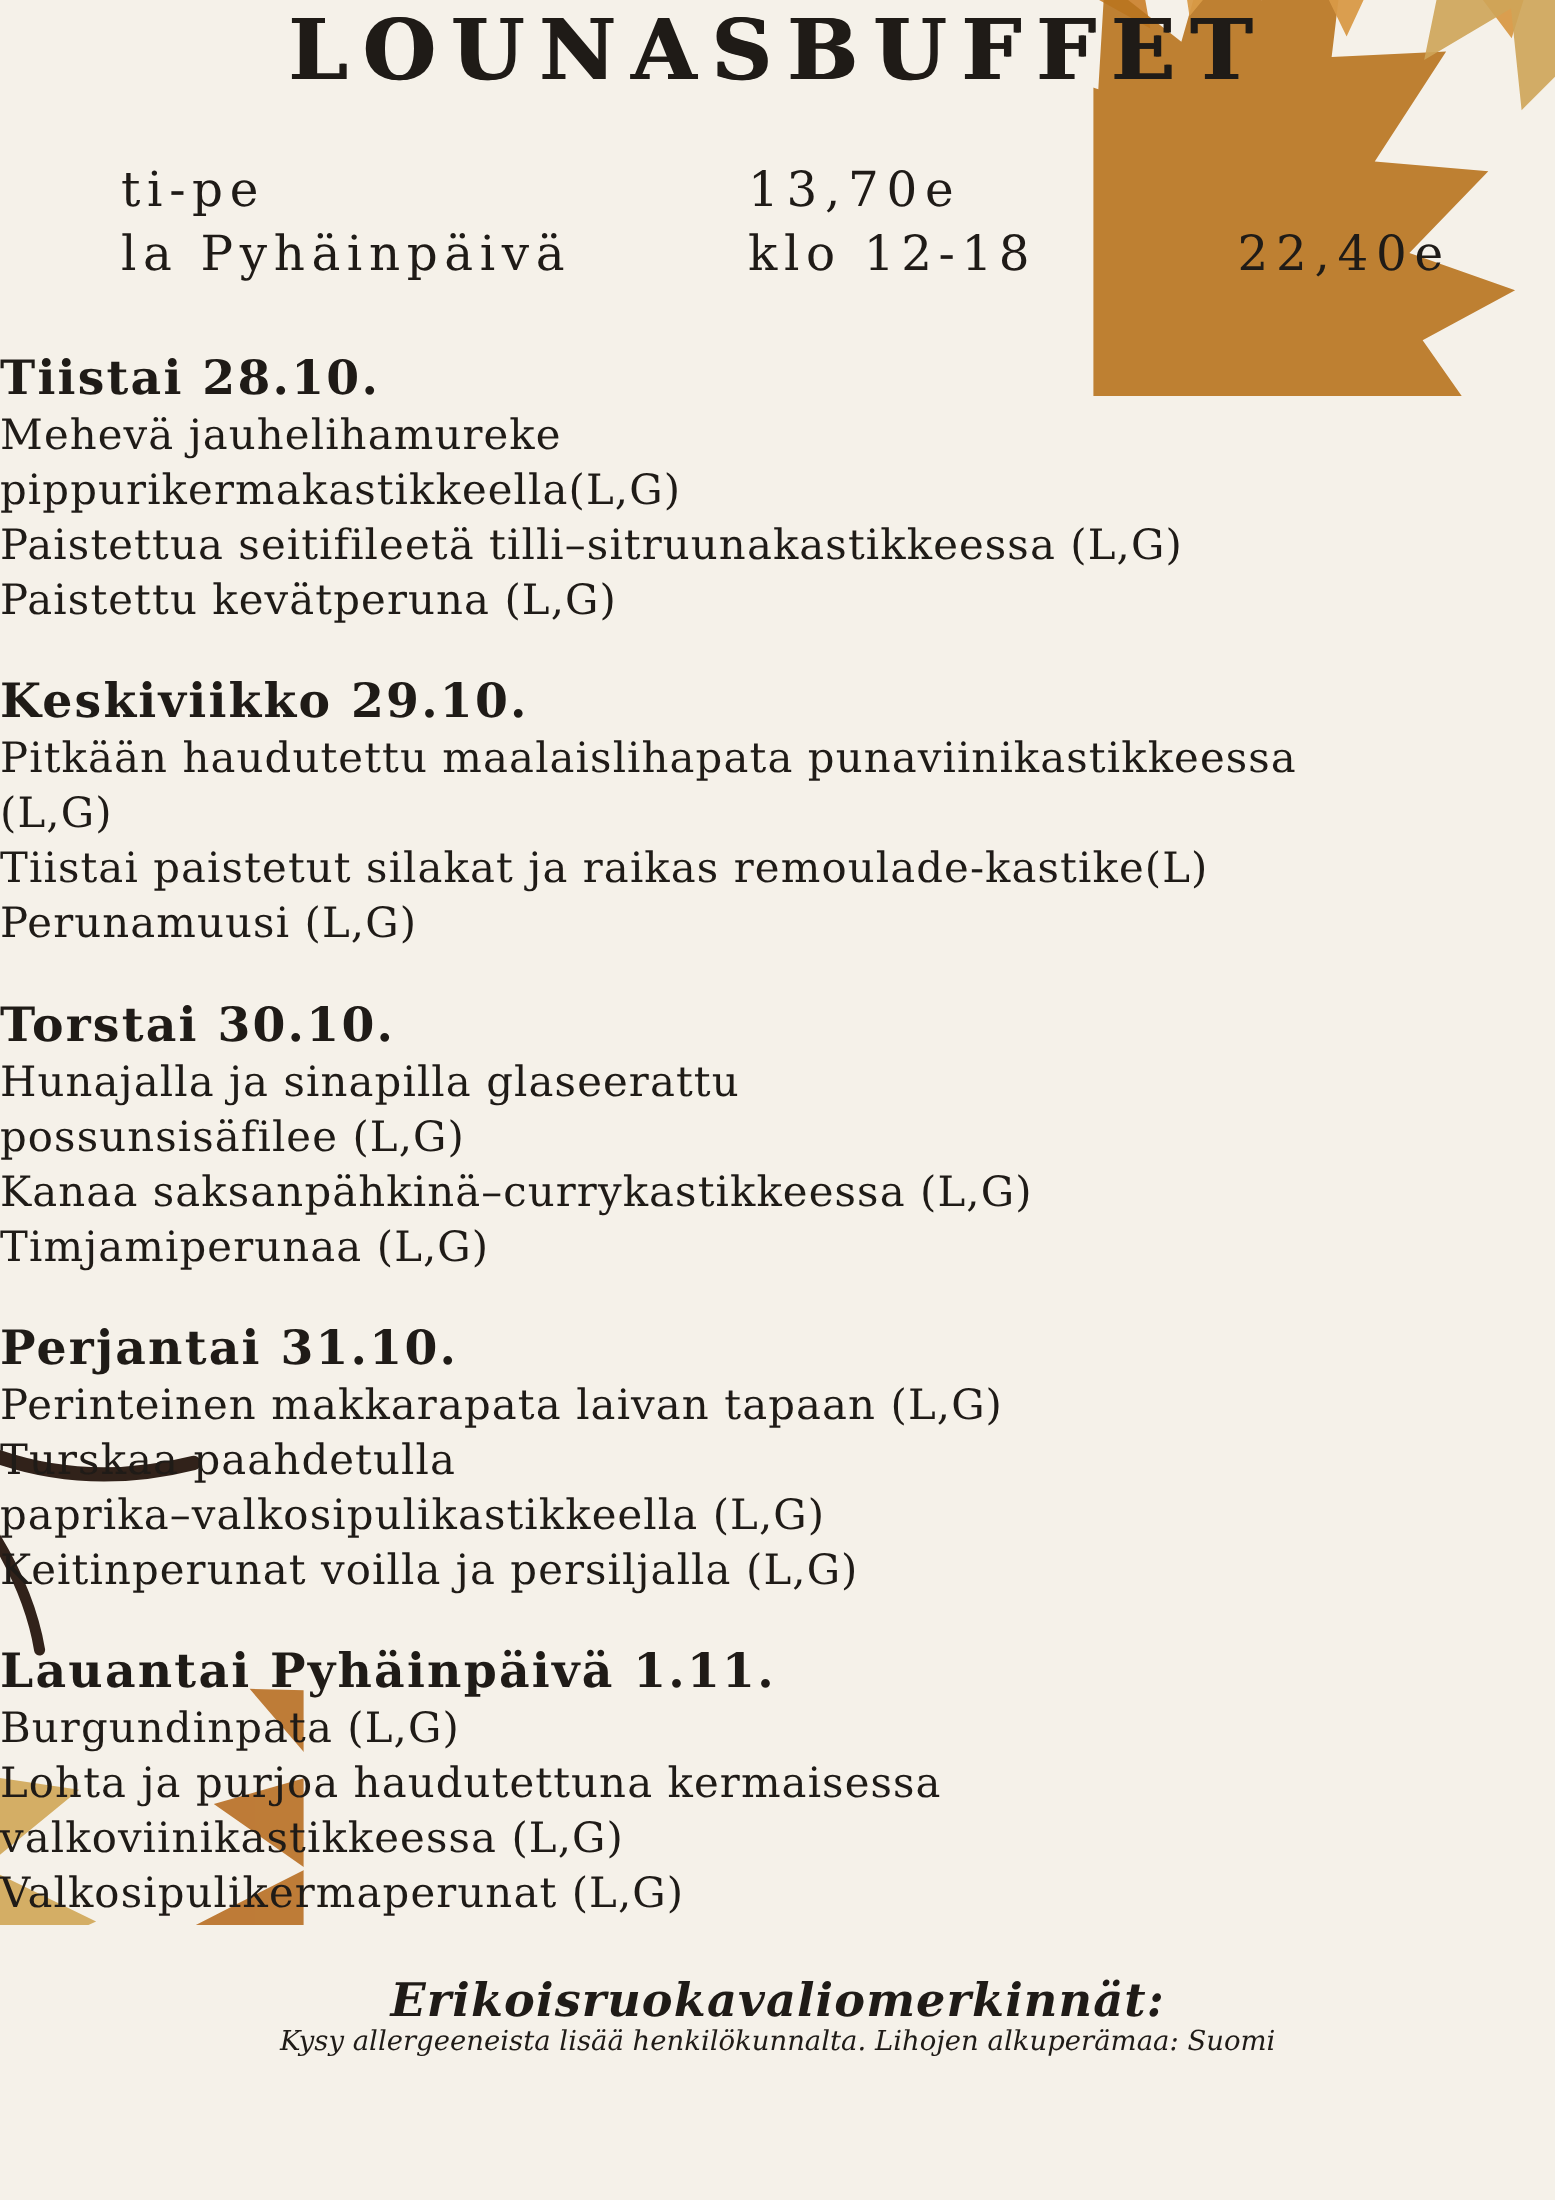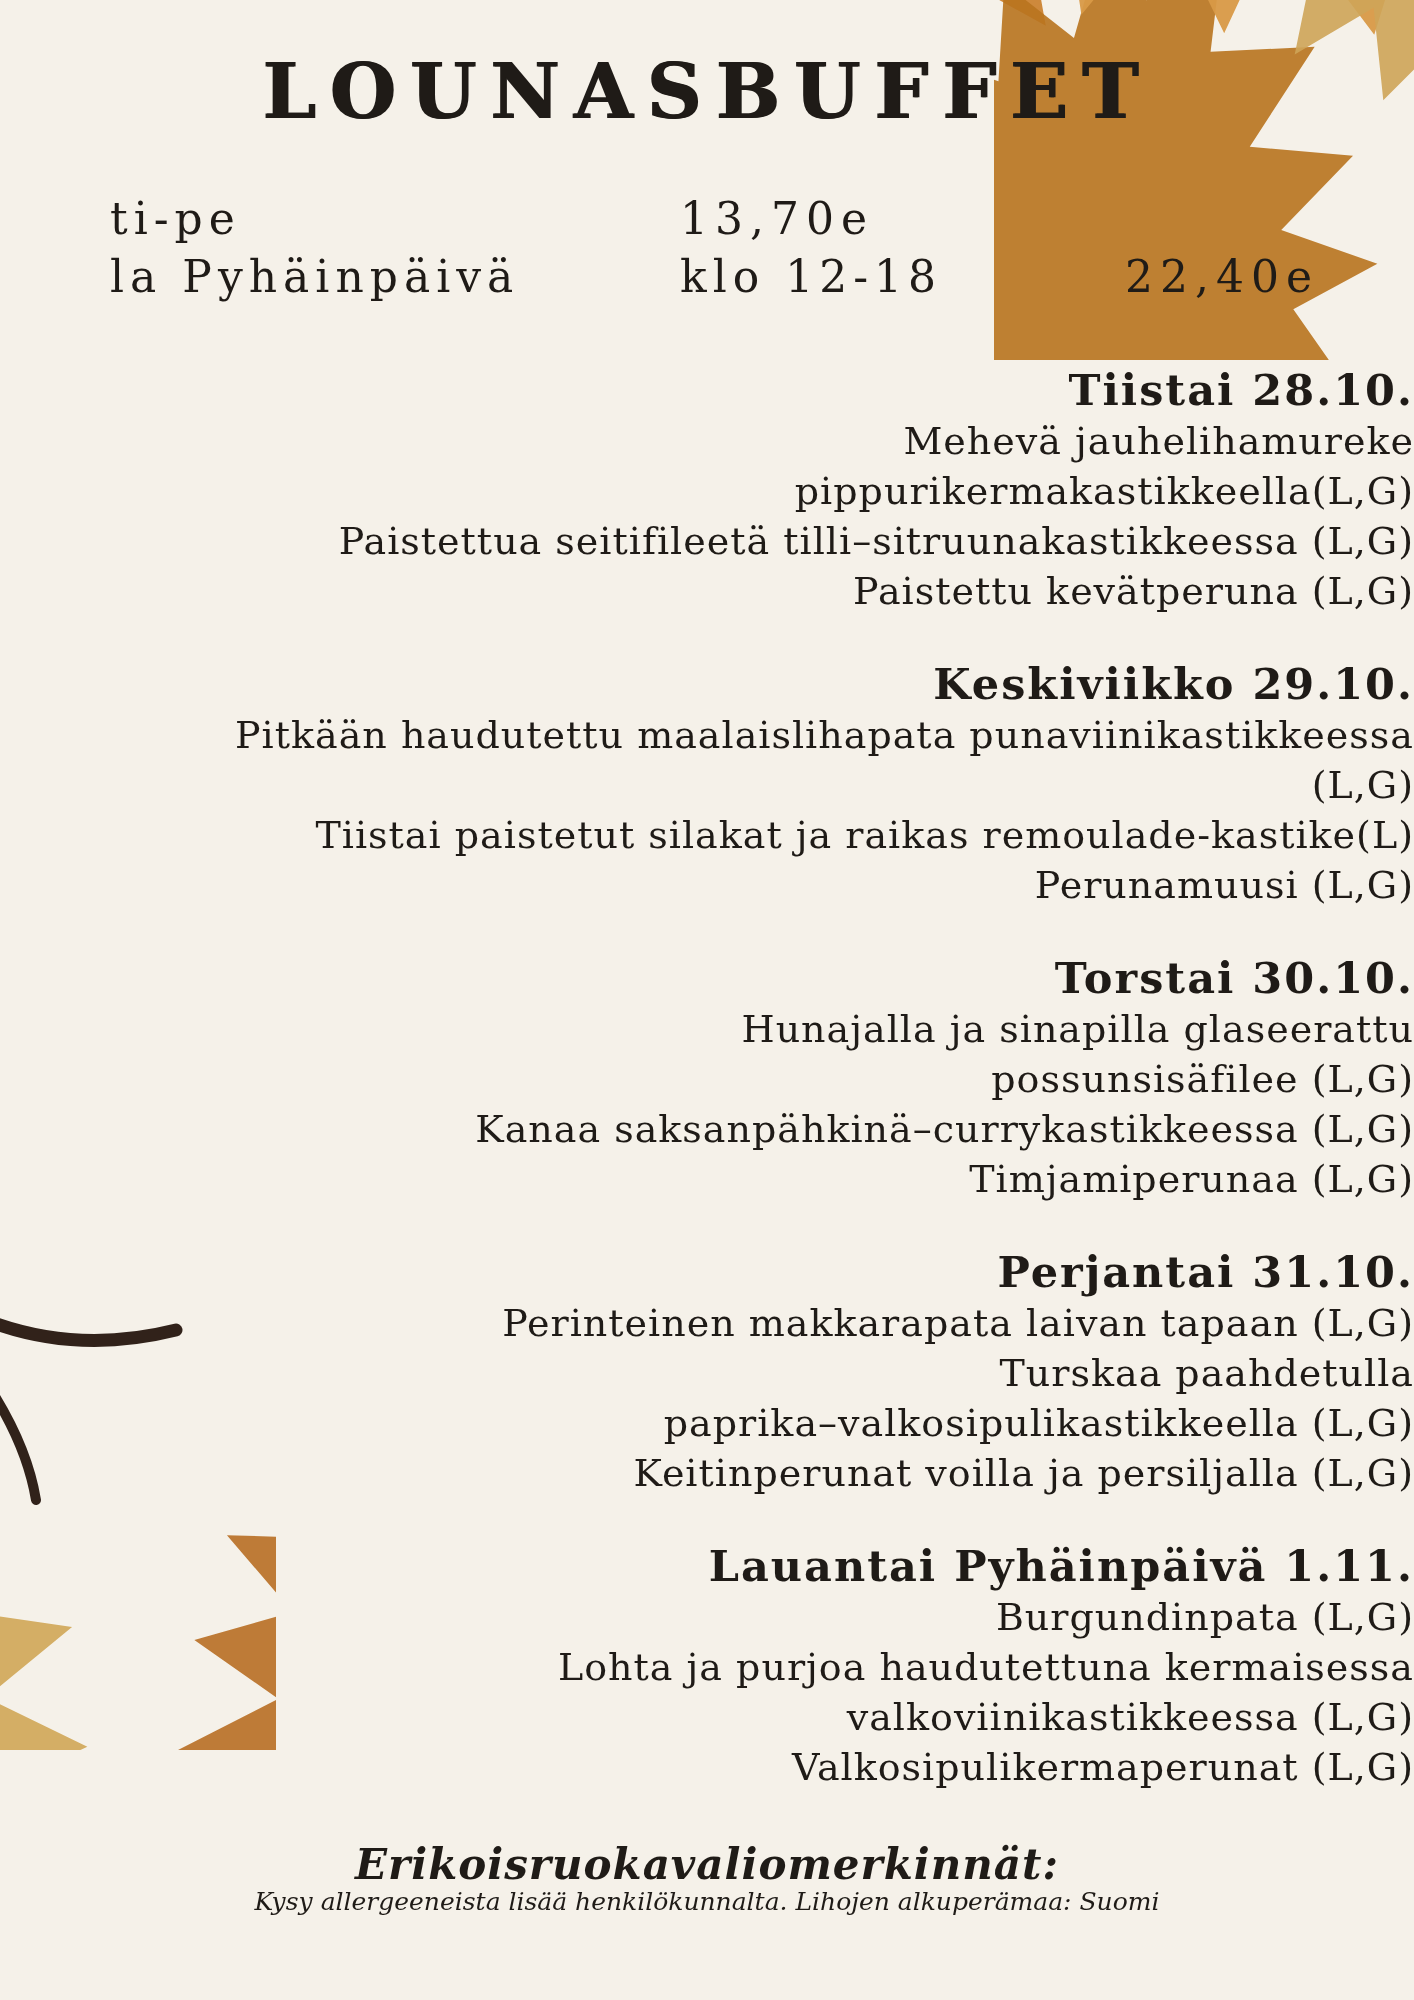--- a/index.html
+++ b/index.html
@@ -7,42 +7,41 @@
   body {
     position: relative;
     overflow: hidden;
     background: #f5f1e9;
     color: #1f1b17;
     font-family: "DejaVu Serif", "Liberation Serif", serif;
   }
   .page { position: relative; width: 100%; height: 100%; z-index: 2; }
 
   .title {
-    margin-top: 46px;
     text-align: center;
     font-size: 76px;
     line-height: 92px;
     font-weight: bold;
     letter-spacing: 14px;
     text-shadow: 1.5px 0 0 currentColor;
   }
 
   .schedule { margin: 52px 100px 0 110px; }
   .schedule-row {
     display: flex;
     align-items: baseline;
     font-size: 44px;
     line-height: 58px;
     letter-spacing: 6px;
   }
   .col-days  { flex: 0 0 570px; text-align: left; }
   .col-time  { flex: 0 0 445px; text-align: left; }
   .col-price { flex: 1 1 auto;  text-align: left; letter-spacing: 7px; }
 
-  .menu { margin-top: 58px; text-align: right; margin-left: 41px; }
+  .menu { margin-top: 58px; text-align: left; }
   .day-section { margin-bottom: 42px; }
   .day-heading {
     font-size: 43px;
     line-height: 52px;
     font-weight: bold;
     letter-spacing: 2px;
   }
   .day-line {
     font-size: 38px;
     line-height: 50px;

